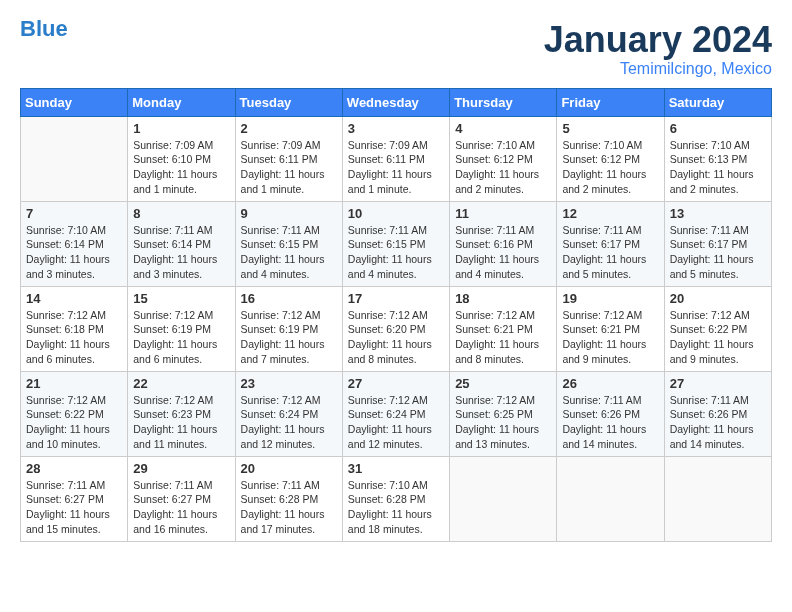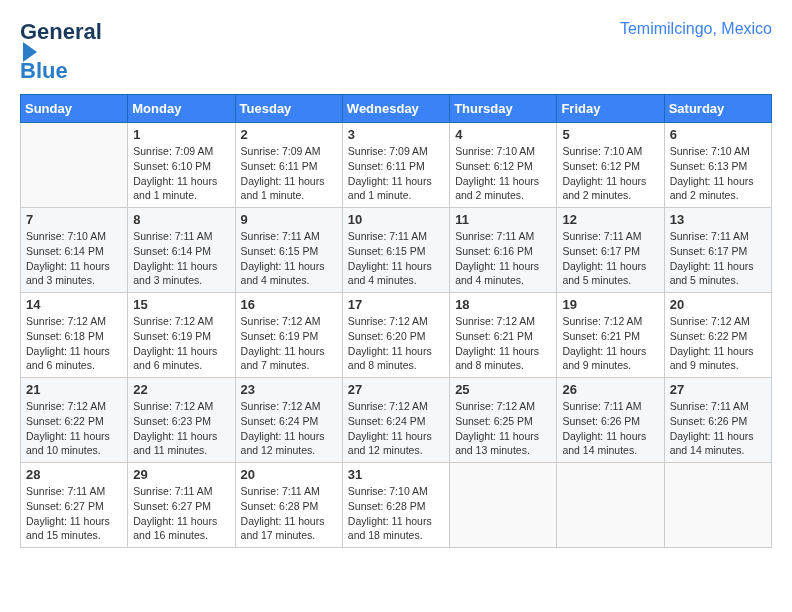--- a/index.html
+++ b/index.html
@@ -85,29 +85,25 @@
     .empty-cell {
       background: #f9f9f9 !important;
     }
   </style>
 </head>
 <body>
 
 <div class="header">
   <div class="logo">
     <div>
-      <div style="display:flex;align-items:center;">
-        <div style="font-size:22px;font-weight:bold;color:#1a3a5c;line-height:1.1;">
-          <span style="color:#1a3a5c;">General</span><div class="logo-arrow"></div>
-        </div>
-      </div>
       <div style="font-size:22px;font-weight:bold;color:#2a7dc9;margin-top:-4px;">Blue</div>
     </div>
   </div>
   <div class="title-block">
+    <div class="month-title">January 2024</div>
     <div class="location-title">Temimilcingo, Mexico</div>
   </div>
 </div>
 
 <table>
   <thead>
     <tr id="header-row">
         <th>Sunday</th>
         <th>Monday</th>
         <th>Tuesday</th>

